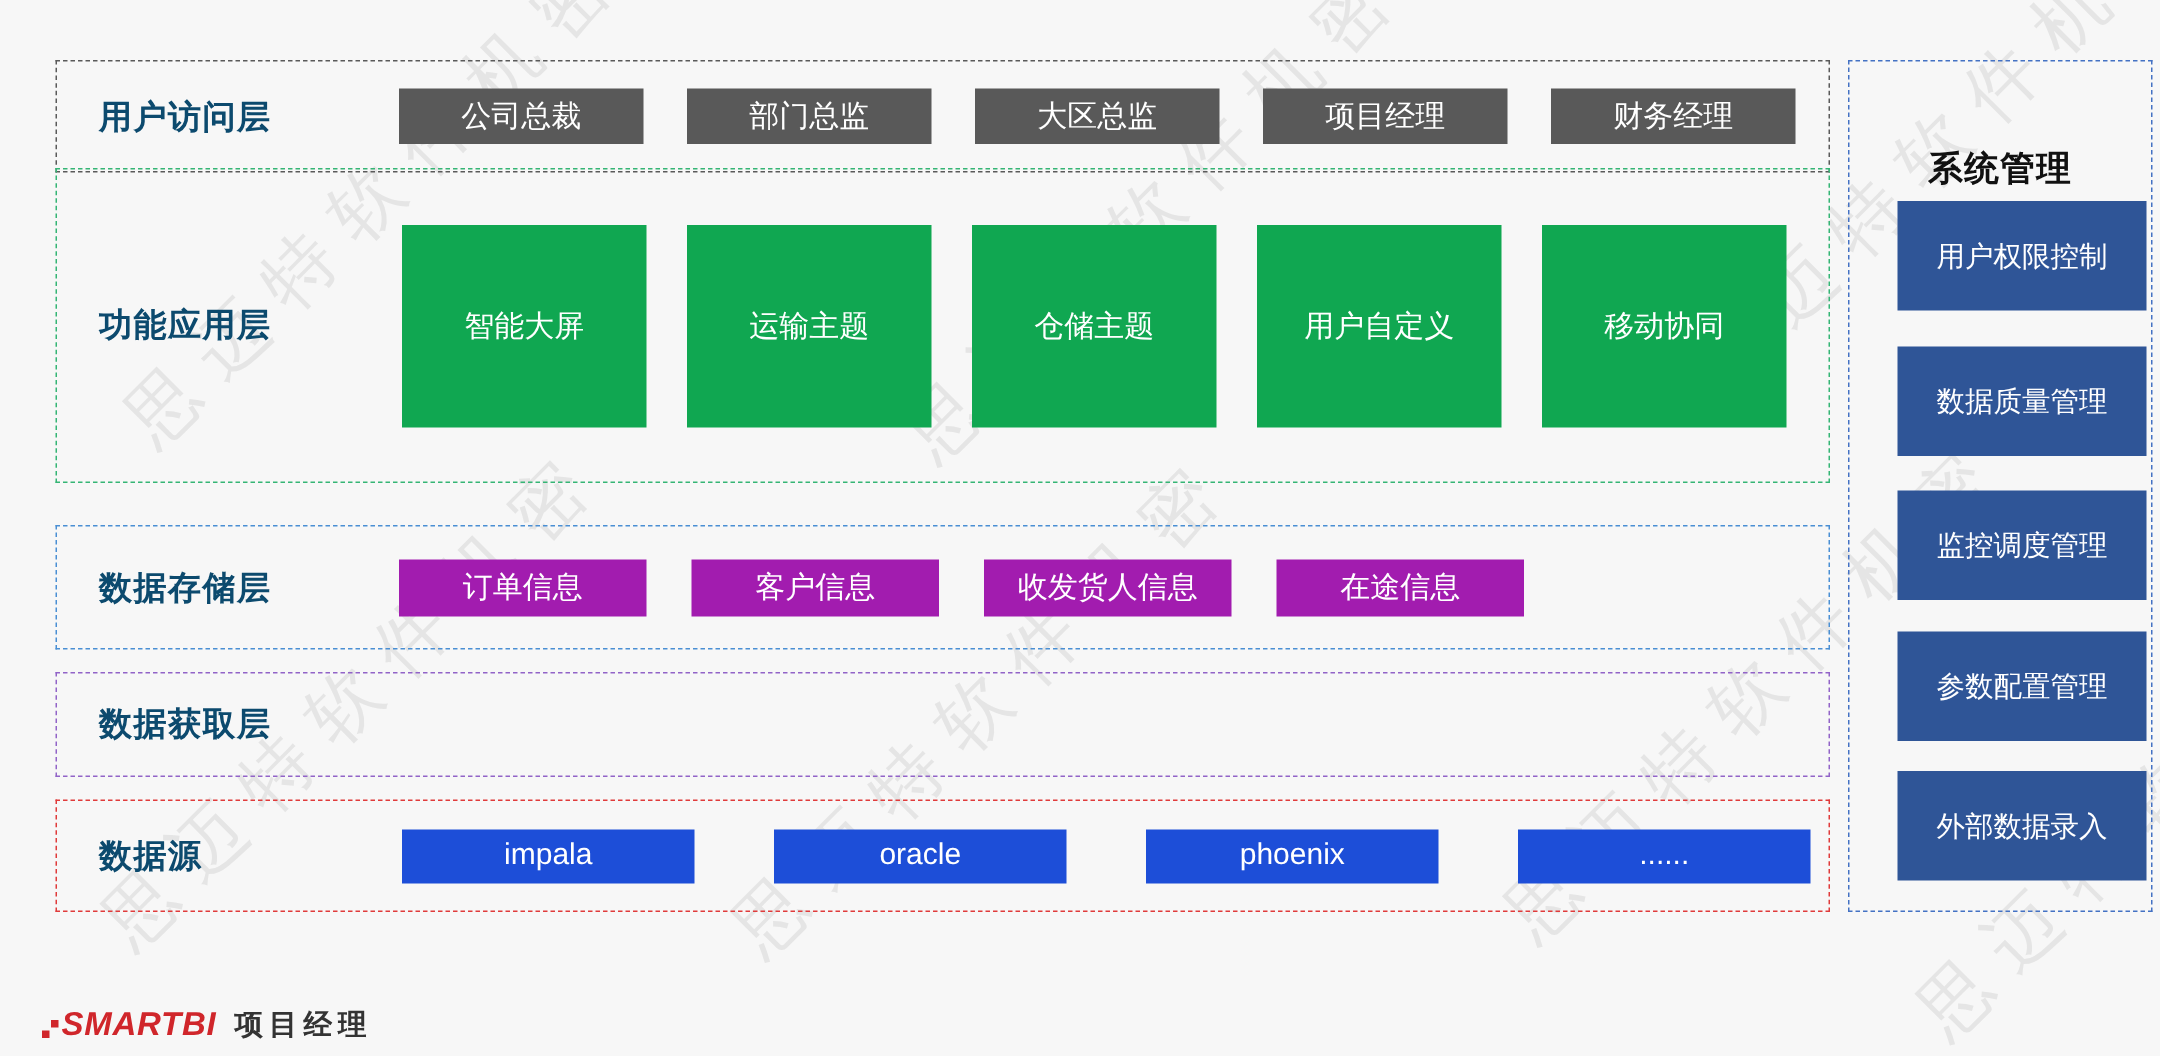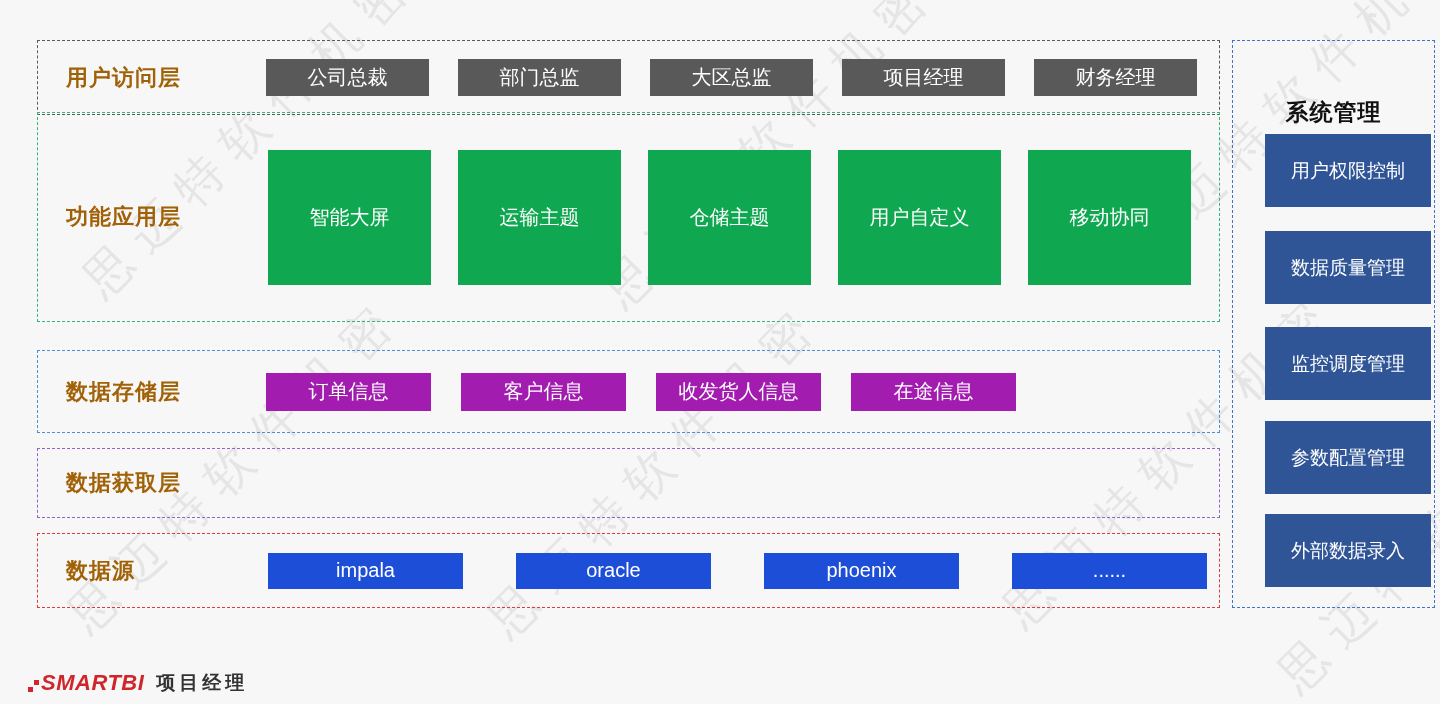--- a/index.html
+++ b/index.html
@@ -36,21 +36,21 @@
   }
   .sec-access {top:40px;height:75px;border:1.5px dashed #5a5a5a;}
   .sec-app    {top:112px;height:210px;border:1.5px dashed #35b575;}
   .sec-storage{top:350px;height:83px;border:1.5px dashed #4a8fd4;}
   .sec-acq    {top:448px;height:70px;border:1.5px dashed #9264c8;}
   .sec-source {top:533px;height:75px;border:1.5px dashed #e03b3b;}
 
   .layer-label{
     width:200px;padding-left:28px;box-sizing:border-box;
     flex:0 0 auto;
-    font-size:22px;font-weight:600;color:#a16207;letter-spacing:1px;
+    font-size:22px;font-weight:600;color:#0c4a6e;letter-spacing:1px;
   }
   .boxes{display:flex;align-items:center;flex:0 0 auto;}
 
   .box{
     display:flex;align-items:center;justify-content:center;
     color:#fff;font-size:20px;box-sizing:border-box;
     white-space:nowrap;
   }
   
   .sec-access .boxes{gap:29px;margin-left:28px;}

